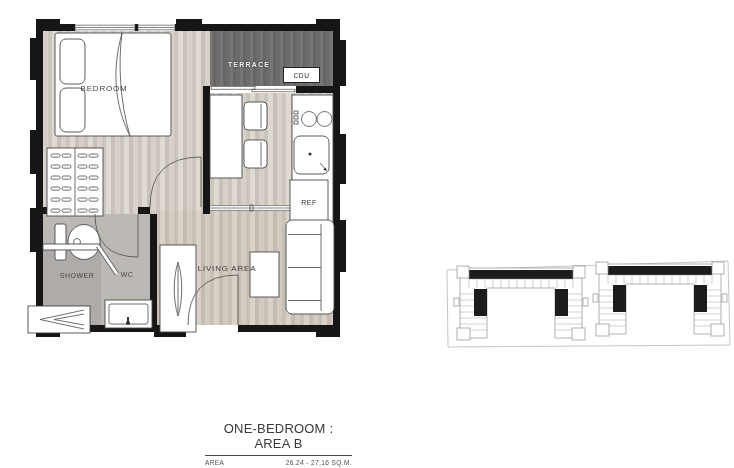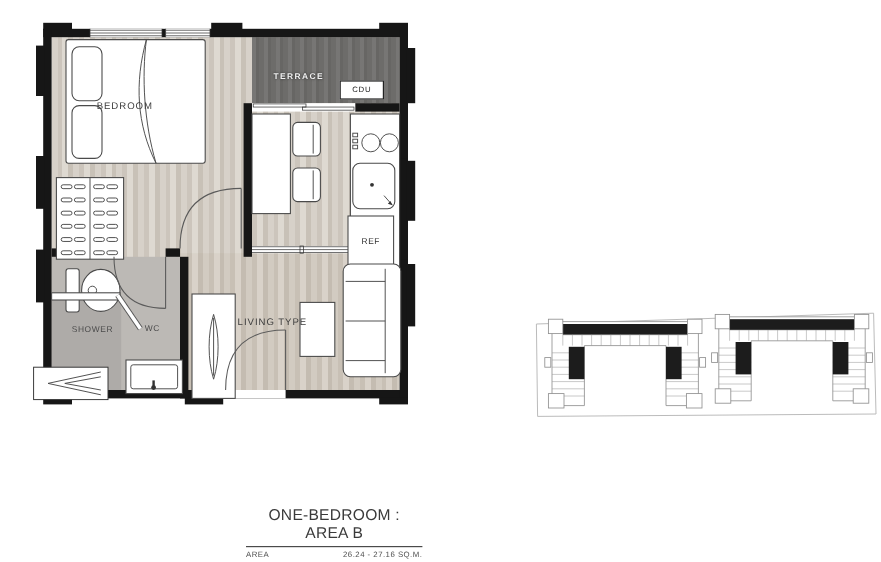--- a/index.html
+++ b/index.html
@@ -253,21 +253,21 @@
     </svg>
 
     <div class="plabel lbl-room" style="left:68px;top:64px;">BEDROOM</div>
     <div class="plabel lbl-terrace" style="left:213px;top:40px;">TERRACE</div>
     <div class="cdu-box">
       <span>CDU</span>
     </div>
     <div class="plabel lbl-ref" style="left:273px;top:178px;">REF</div>
     <div class="plabel lbl-small" style="left:41px;top:251px;">SHOWER</div>
     <div class="plabel lbl-small" style="left:91px;top:250px;">WC</div>
-    <div class="plabel lbl-room" style="left:191px;top:244px;">LIVING TYPE</div>
+    <div class="plabel lbl-room" style="left:191px;top:244px;">LIVING AREA</div>
   </div>
 
   <svg class="siteplan" width="292" height="114" viewBox="0 0 292 114">
     <polygon class="bnd" points="4,18 285,9 287,93 5,95"></polygon>
     <defs>
       <g id="bldg">
         <path class="bl" d="M0 0 H122 V70 H95 V20 H27 V70 H0 Z"></path>
         <rect class="bd" x="9" y="2" width="104" height="9"></rect>
         <path class="bt" d="M9 11H113"></path>
         <path class="bt" d="M9 11V20M17 11V20M25 11V20M33 11V20M41 11V20M49 11V20M57 11V20M65 11V20M73 11V20M81 11V20M89 11V20M97 11V20M105 11V20M113 11V20"></path>

